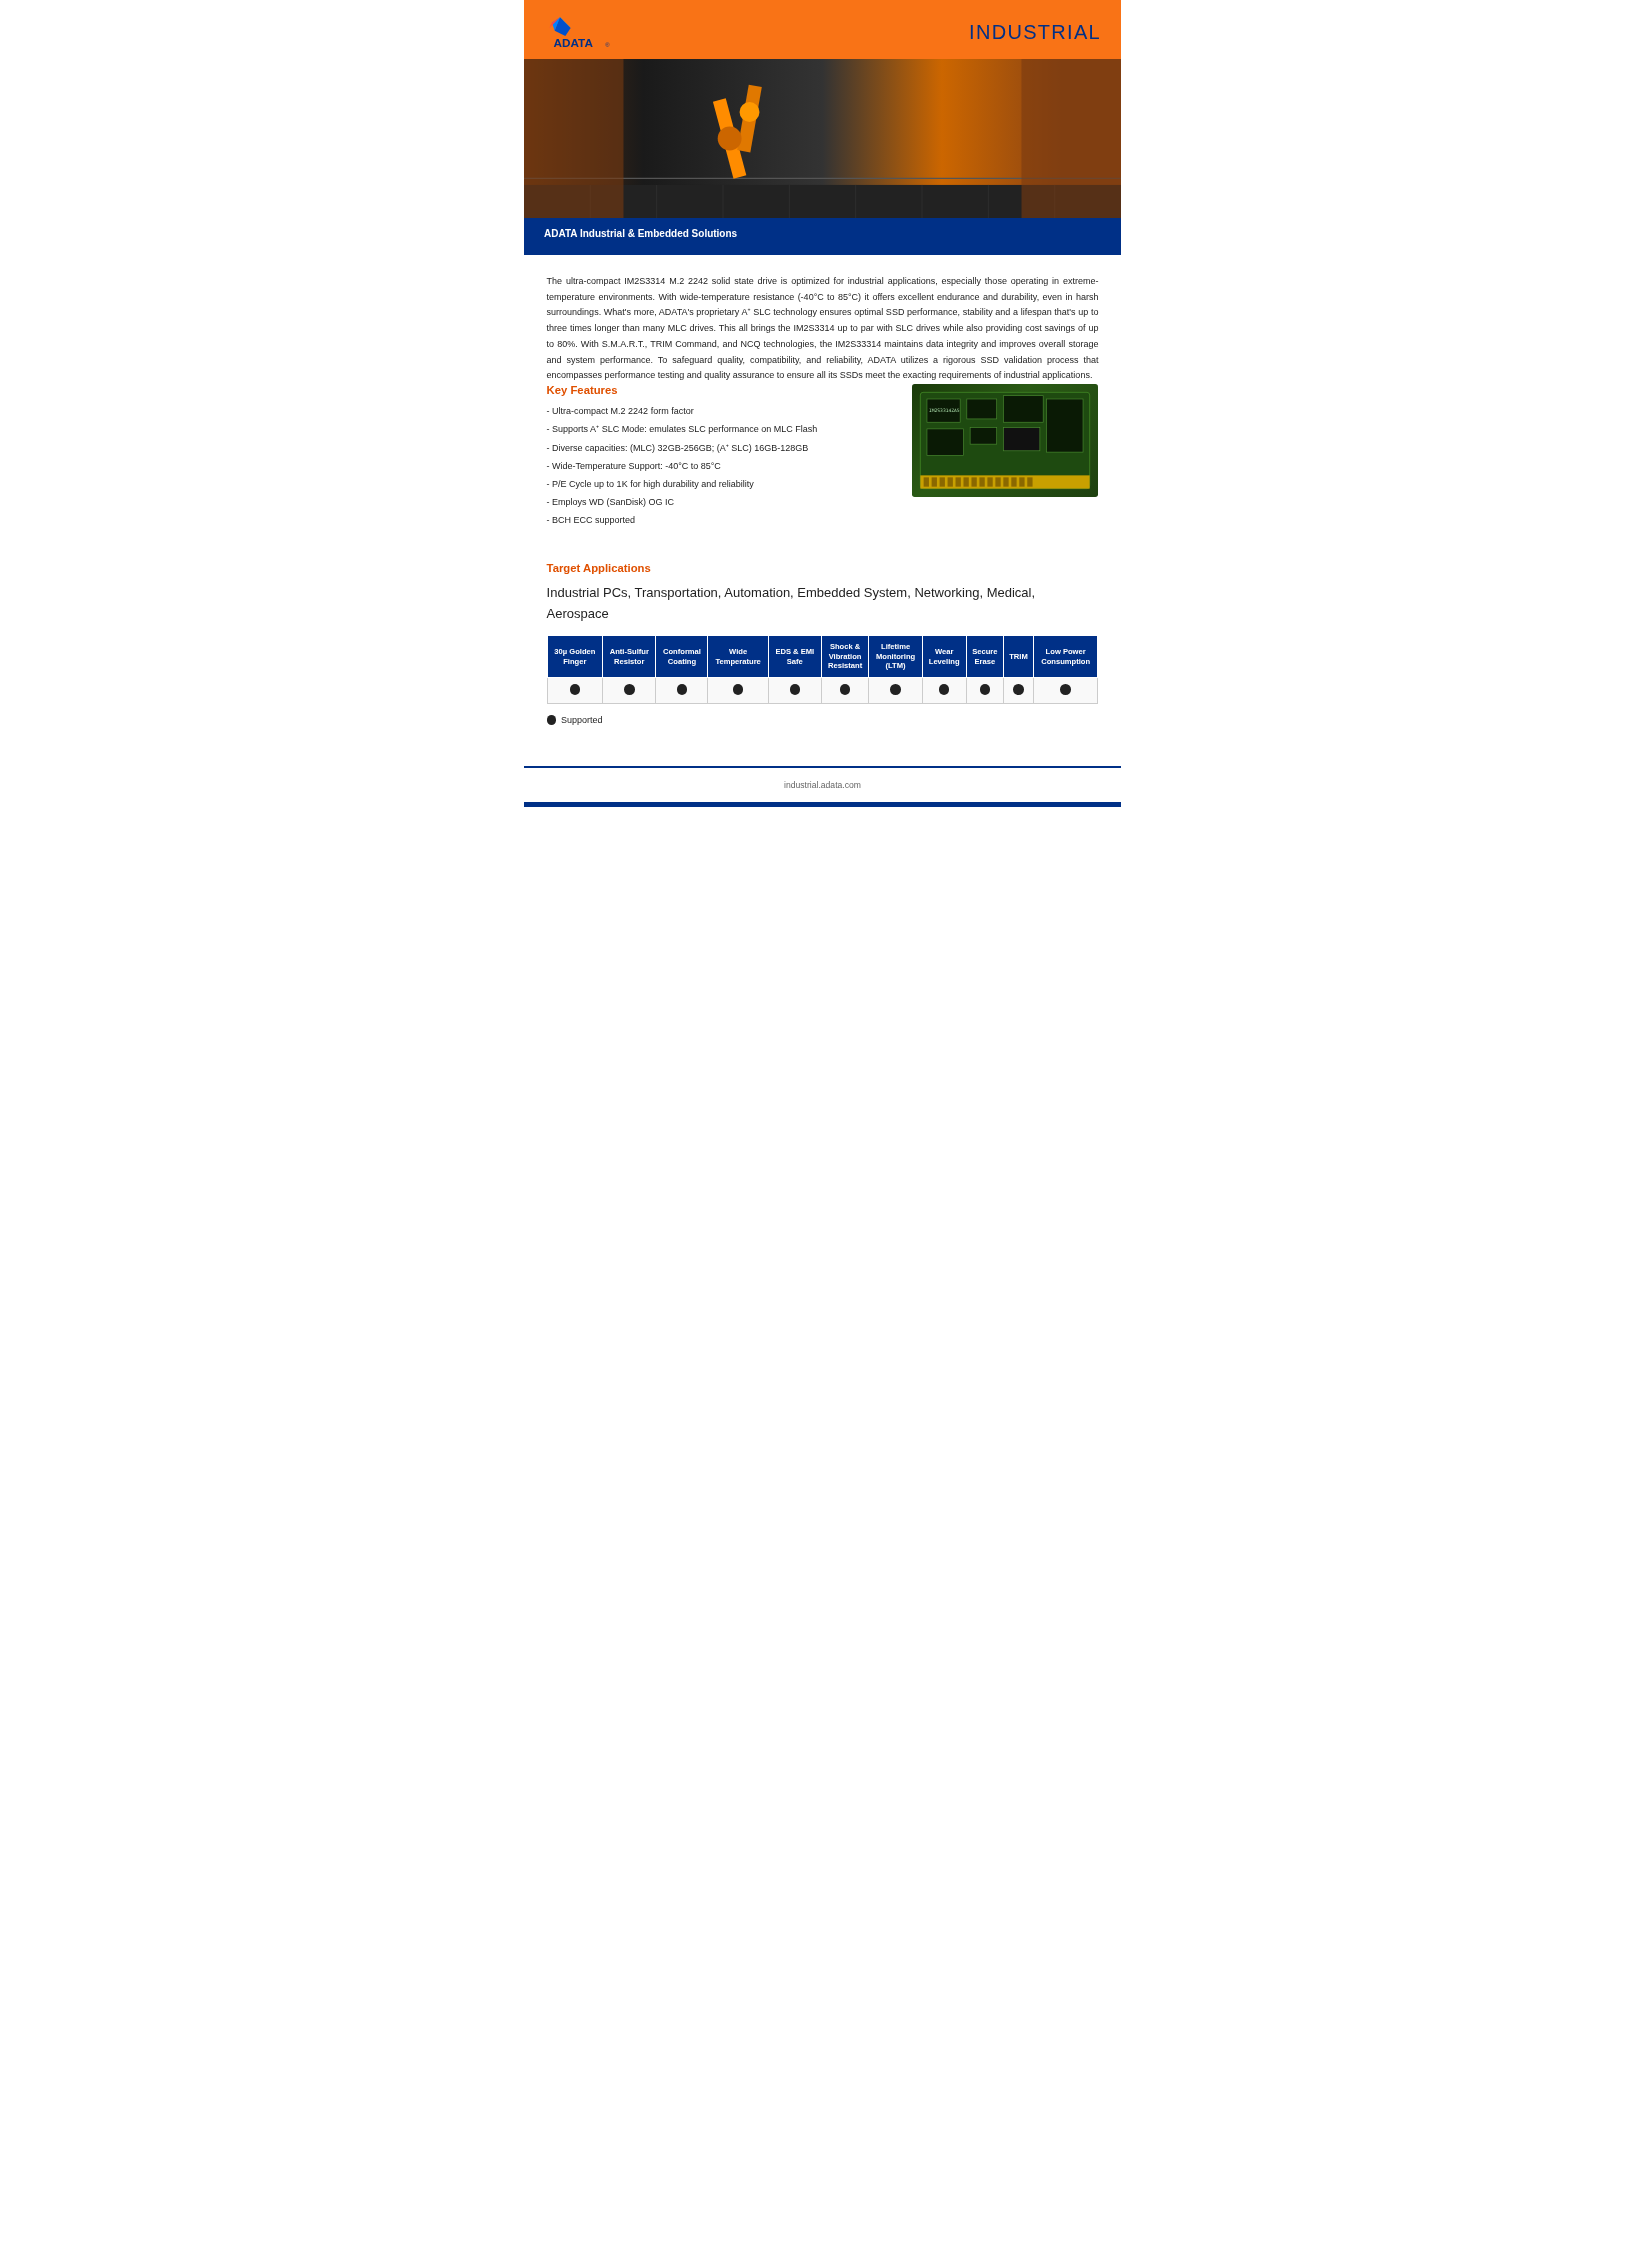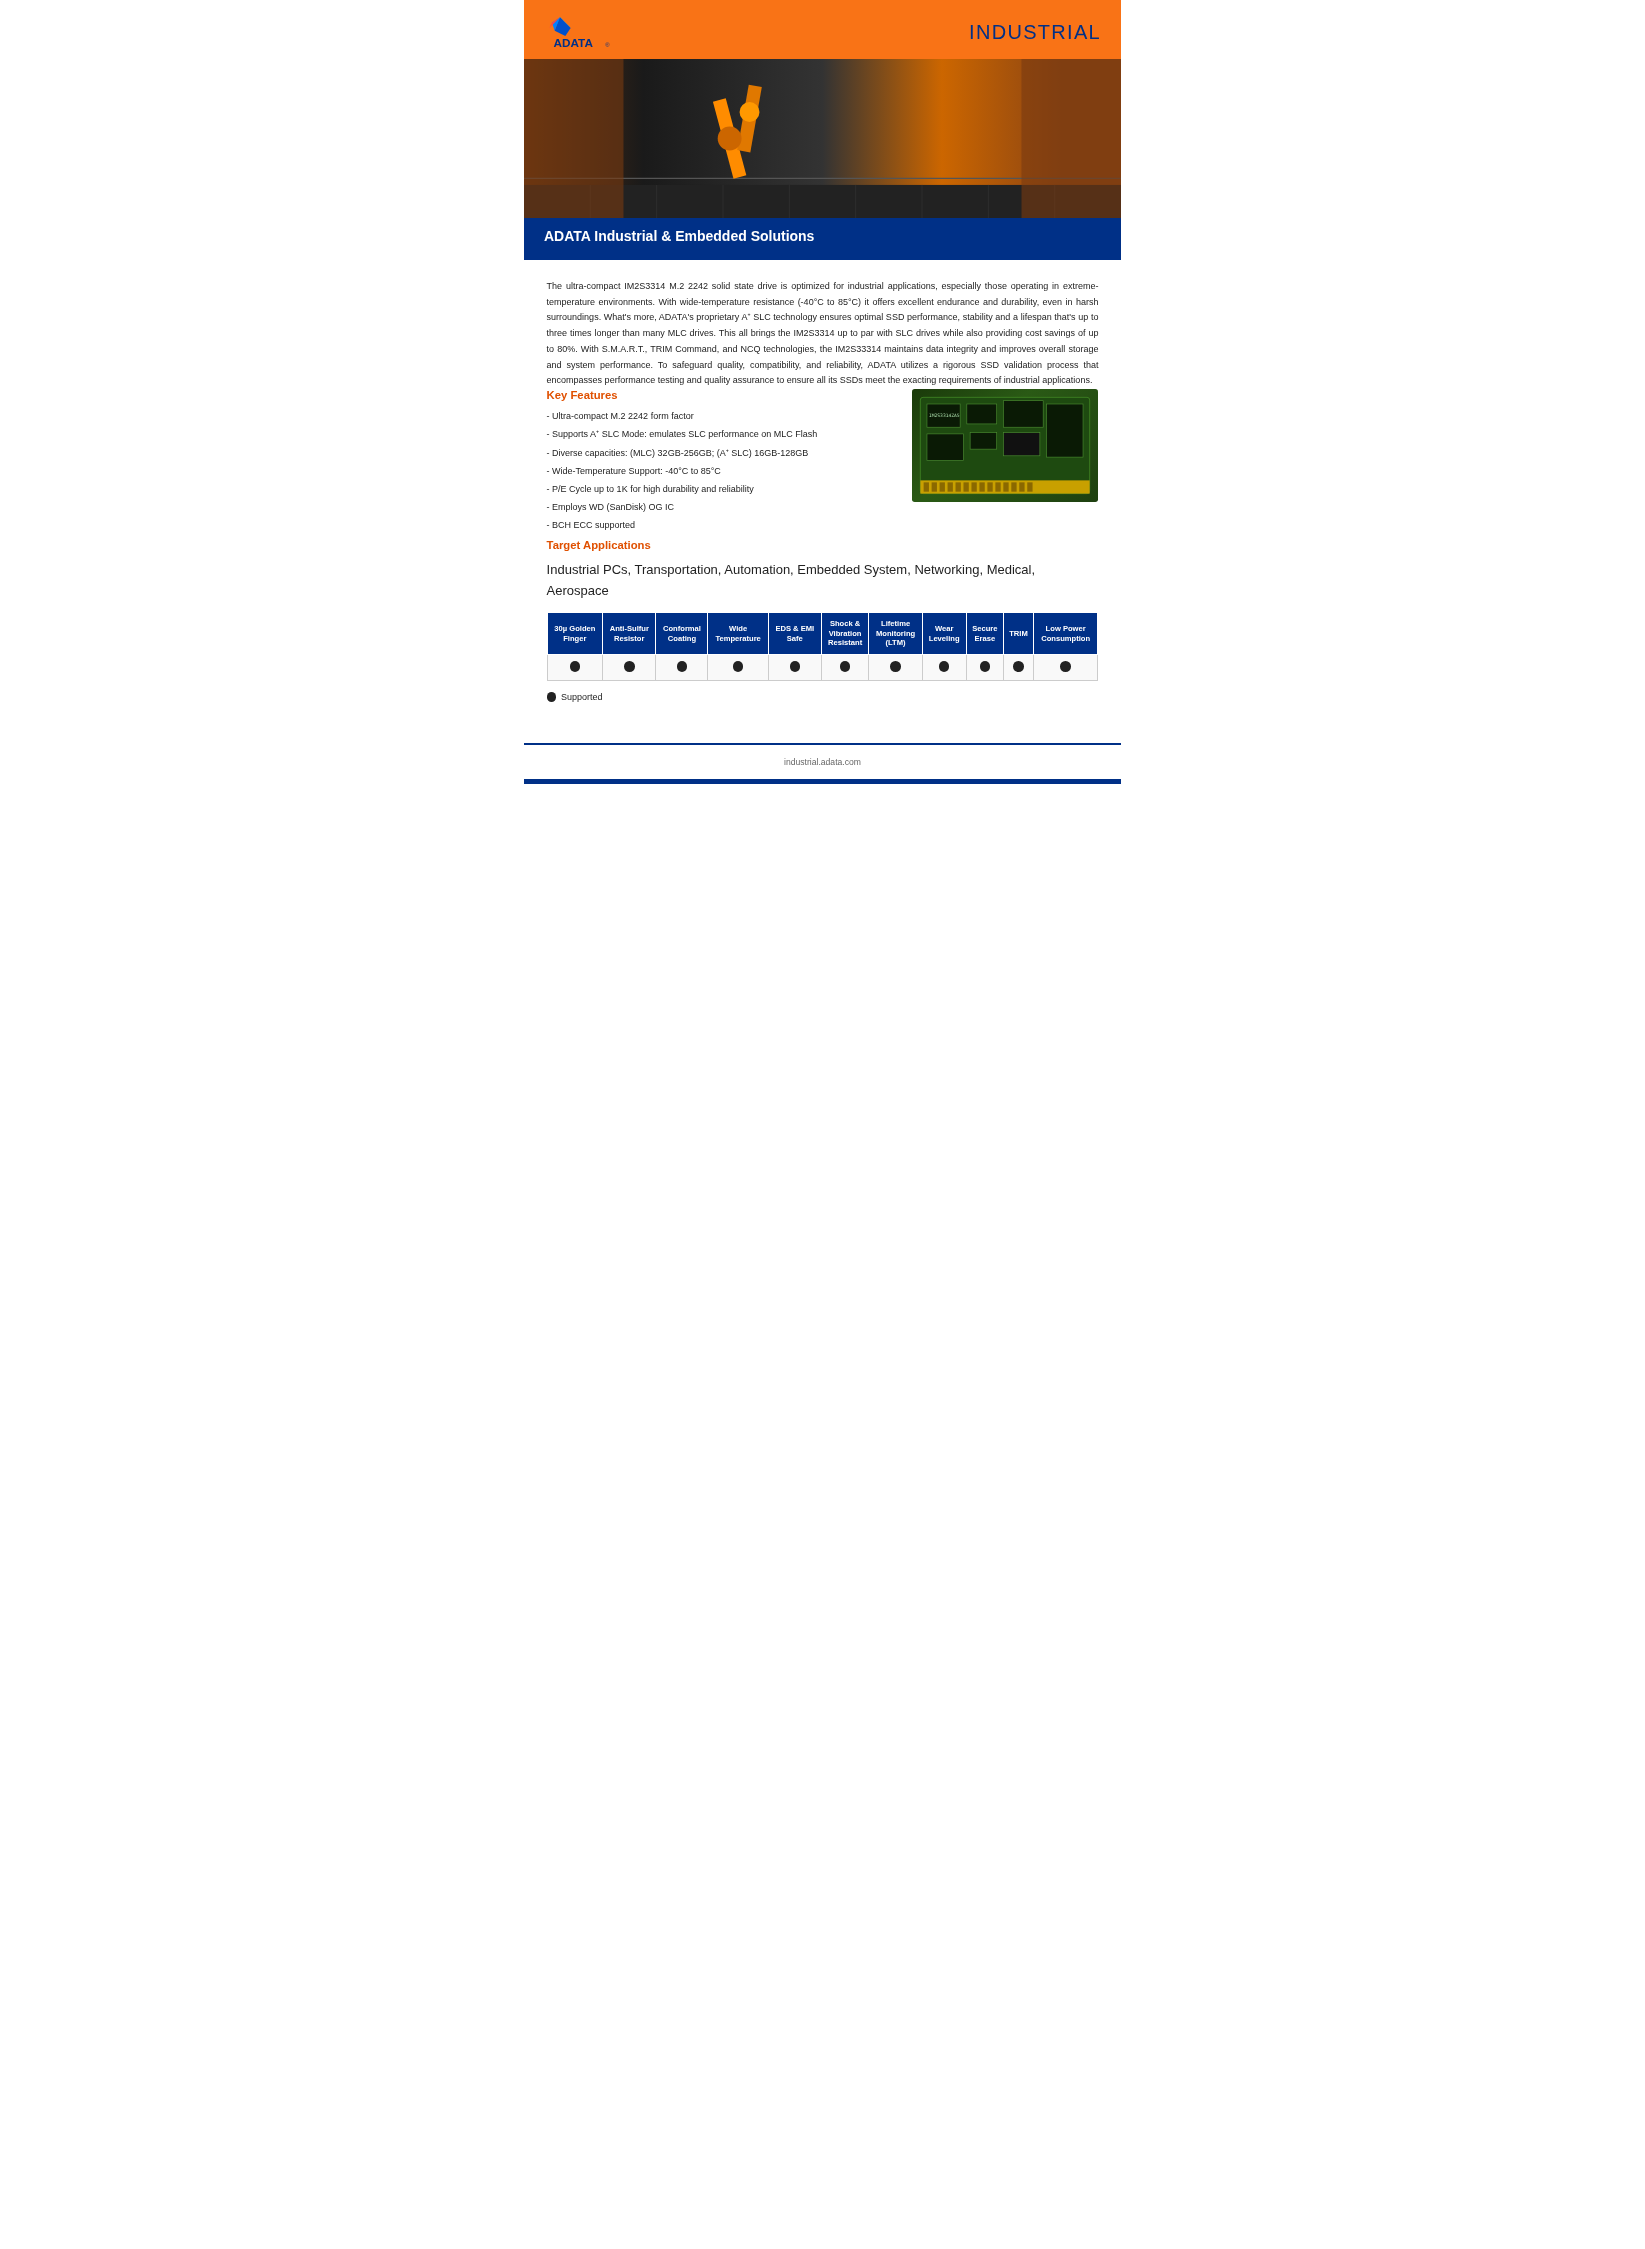--- a/index.html
+++ b/index.html
@@ -49,21 +49,21 @@
         linear-gradient(to right, rgba(139,69,19,0.6) 0%, transparent 40%, rgba(139,69,19,0.4) 100%);
     }
 
     
     .title-bar {
       background: #003087;
       padding: 10.6px 20px 13.3px 20px;
     }
     .title-bar .subtitle {
       color: #fff;
-      font-size: 14px;
+      font-size: 10px;
       font-weight: 700;
       margin-bottom: 2.7px;
     }
     .title-bar .main-title {
       color: #fff;
       font-size: 25px;
       font-weight: 900;
     }
 
     
@@ -83,21 +83,21 @@
       font-size: 11.3px;
       font-weight: 700;
       color: #e05000;
       margin-bottom: 9.3px;
     }
 
     
     .features-section {
       display: flex;
       gap: 1px;
-      margin-bottom: 2px;
+      margin-bottom: 30px;
     }
     .features-list {
       flex: 1;
     }
     .features-list ul {
       list-style: none;
       padding: 0;
     }
     .features-list ul li {
       font-size: 9px;

